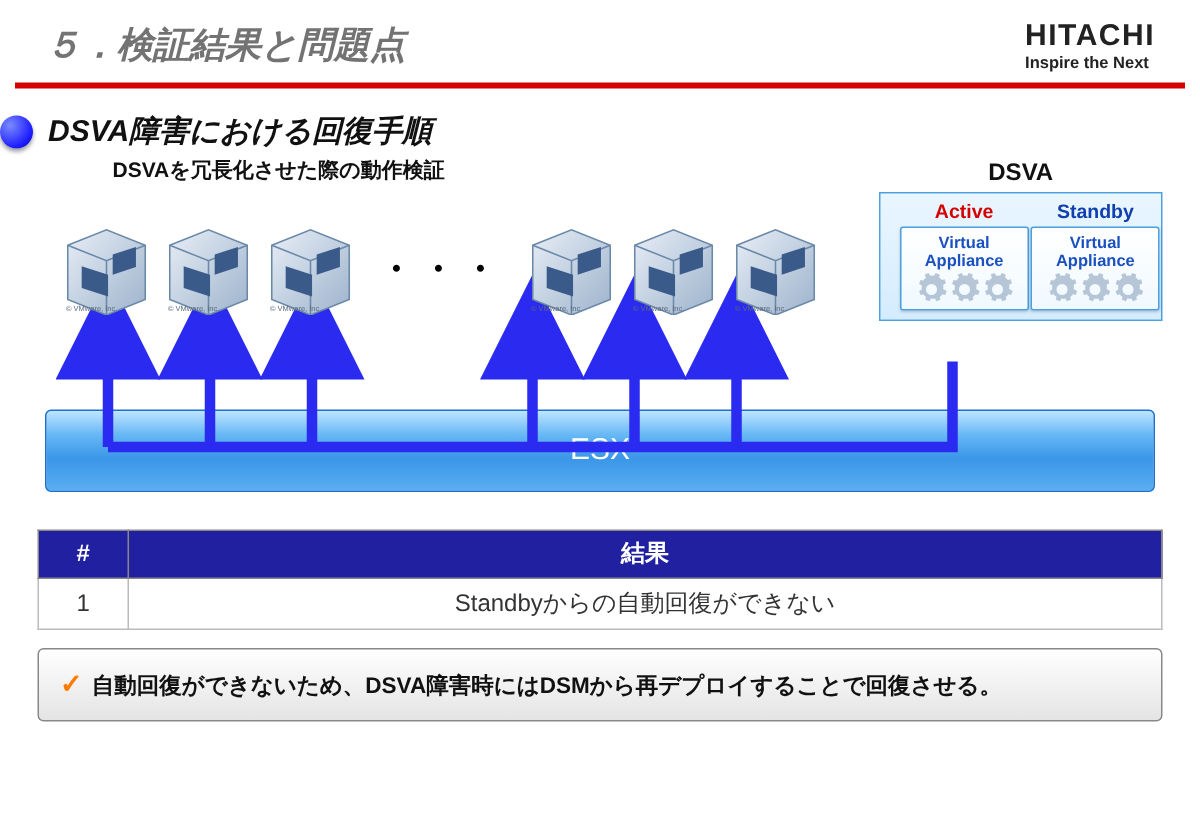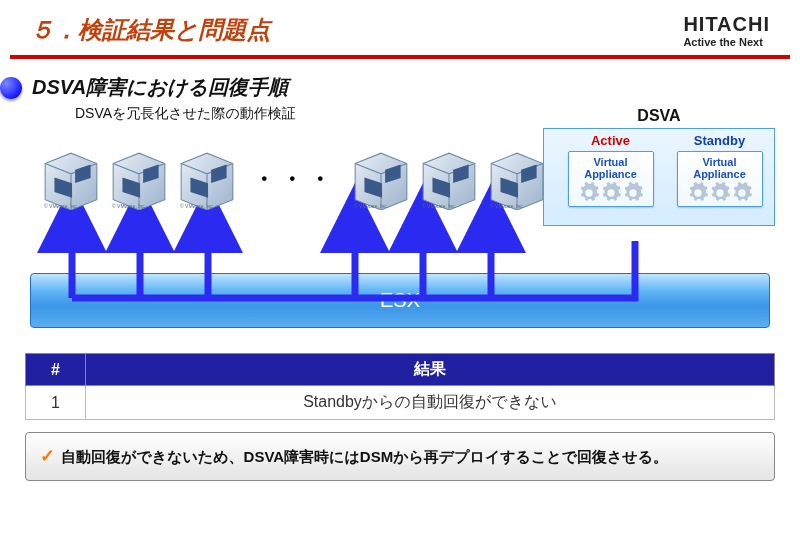--- a/index.html
+++ b/index.html
@@ -1,36 +1,36 @@
 <!DOCTYPE html>
 <html><head>
 <meta charset="utf-8">
 <style>
   * { margin: 0; padding: 0; box-sizing: border-box; }
   body { width: 800px; height: 545px; background: #fff; font-family: "Meiryo", "Hiragino Kaku Gothic Pro", sans-serif; position: relative; overflow: hidden; }
   .header { display: flex; justify-content: space-between; align-items: center; padding: 5px 30px 0 30px; height: 55px; }
-  .title { font-size: 24px; font-weight: bold; font-style: italic; color: #c2410c; }
+  .title { font-size: 24px; font-weight: bold; font-style: italic; color: #737373; }
   .logo { text-align: left; }
   .logo-main { font-size: 20px; font-weight: bold; letter-spacing: 1px; color: #222; }
   .logo-sub { font-size: 11px; font-weight: bold; color: #222; }
   .redbar { height: 4px; background: #d40000; margin: 0 10px 15px 10px; }
 
   .section-head { display: flex; align-items: center; gap: 10px; }
   .bullet { width: 22px; height: 22px; border-radius: 50%; background: radial-gradient(circle at 30% 30%, #7a8bff, #1a1aff 70%, #000080); box-shadow: 0 2px 3px rgba(0,0,0,0.4); }
   .section-title { font-size: 20px; font-weight: bold; font-style: italic; color: #111; }
-  .section-sub { font-size: 14px; font-weight: normal; color: #111; margin-left: 75px; margin-top: 4px; }
+  .section-sub { font-size: 14px; font-weight: bold; color: #111; margin-left: 75px; margin-top: 4px; }
 
   .diagram { position: relative; margin: 10px 25px 0 25px; height: 220px; }
   .vm-row { position: absolute; top: 15px; left: 15px; display: flex; align-items: center; gap: 6px; }
   .vm { width: 62px; height: 62px; position: relative; }
   .vm svg { width: 100%; height: 100%; }
   .vm-label { position: absolute; bottom: 1px; left: 4px; font-size: 5px; color: #5a6a7a; }
   .ellipsis { font-size: 24px; font-weight: bold; color: #000; padding: 0 8px; letter-spacing: 4px; }
 
-  .dsva-box { position: absolute; top: -5px; right: 0px; width: 232px; border: 1px solid #4aa0e0; background: linear-gradient(#eaf6ff, #d4ecff); padding-bottom: 18px; }
+  .dsva-box { position: absolute; top: -5px; right: 0px; width: 189px; border: 1px solid #4aa0e0; background: linear-gradient(#eaf6ff, #d4ecff); padding-bottom: 6px; }
   .dsva-label { position: absolute; top: -22px; width: 100%; text-align: center; font-size: 16px; font-weight: bold; color: #111; }
   .va-row { display: flex; justify-content: space-around; padding-top: 4px; margin-left: 12px; }
   .va-col { width: 86px; text-align: center; }
   .va-state { font-size: 13px; font-weight: bold; margin-bottom: 3px; }
   .active { color: #d40000; }
   .standby { color: #1040b0; }
   .va-box { border: 1px solid #4aa0e0; background: linear-gradient(#fff,#f0f9ff); border-radius: 2px; padding: 4px 2px 2px 2px; box-shadow: 0 1px 2px rgba(0,0,0,0.2); }
   .va-text { font-size: 11px; font-weight: bold; color: #1a50c0; line-height: 1.1; }
   .gears { display: flex; justify-content: center; gap: -4px; margin-top: 2px; opacity: 0.45; }
   .gear { width: 22px; height: 22px; }
@@ -48,21 +48,21 @@
   .conclusion { margin: 12px 25px 0 25px; border: 1px solid #888; border-radius: 4px; background: linear-gradient(#ffffff, #e4e4e4); padding: 10px 14px; font-size: 15px; font-weight: bold; color: #111; line-height: 1.5; }
   .check { color: #ff7a00; font-size: 18px; margin-right: 6px; }
 </style>
 </head>
 <body>
 
 <div class="header">
   <div class="title">５．検証結果と問題点</div>
   <div class="logo">
     <div class="logo-main">HITACHI</div>
-    <div class="logo-sub">Active the Next</div>
+    <div class="logo-sub">Inspire the Next</div>
   </div>
 </div>
 <div class="redbar"></div>
 
 <div class="section-head">
   <div class="bullet"></div>
   <div class="section-title">DSVA障害における回復手順</div>
 </div>
 <div class="section-sub">DSVAを冗長化させた際の動作検証</div>
 

